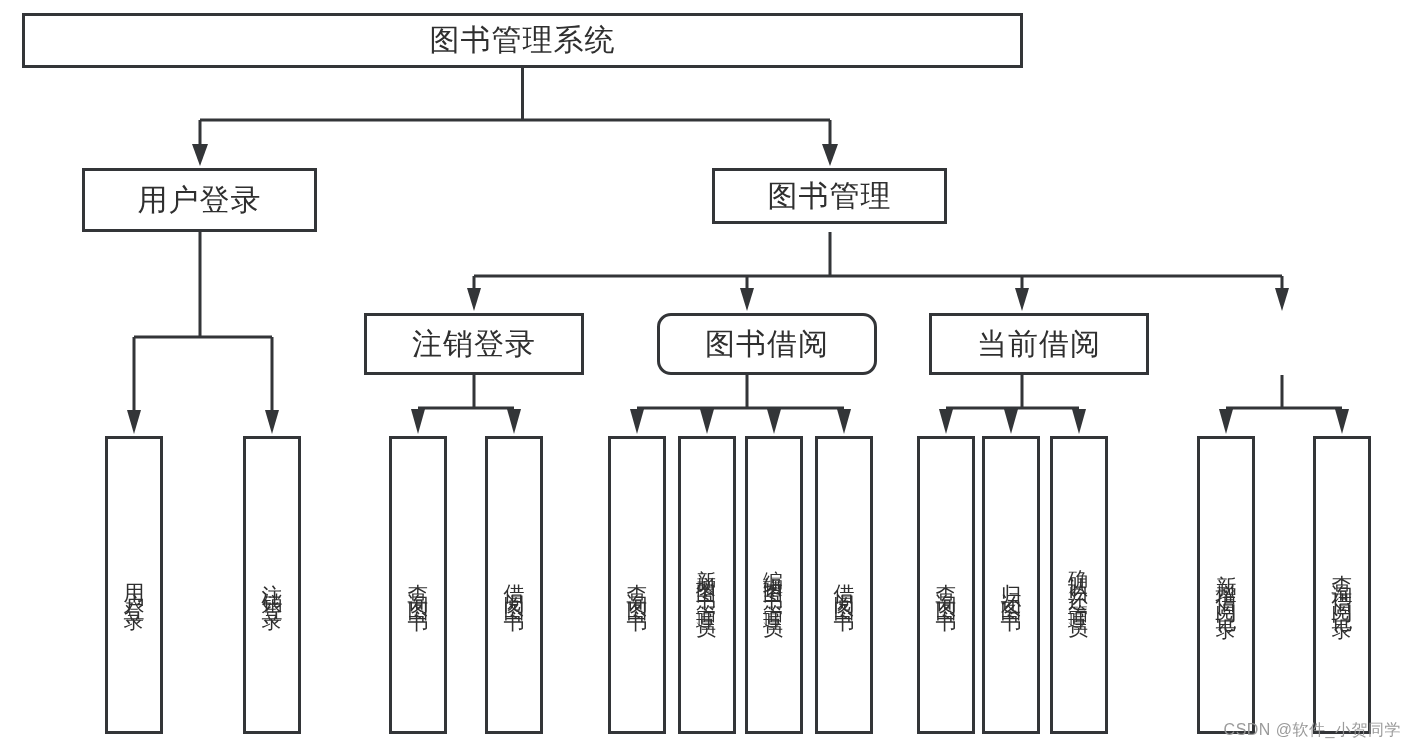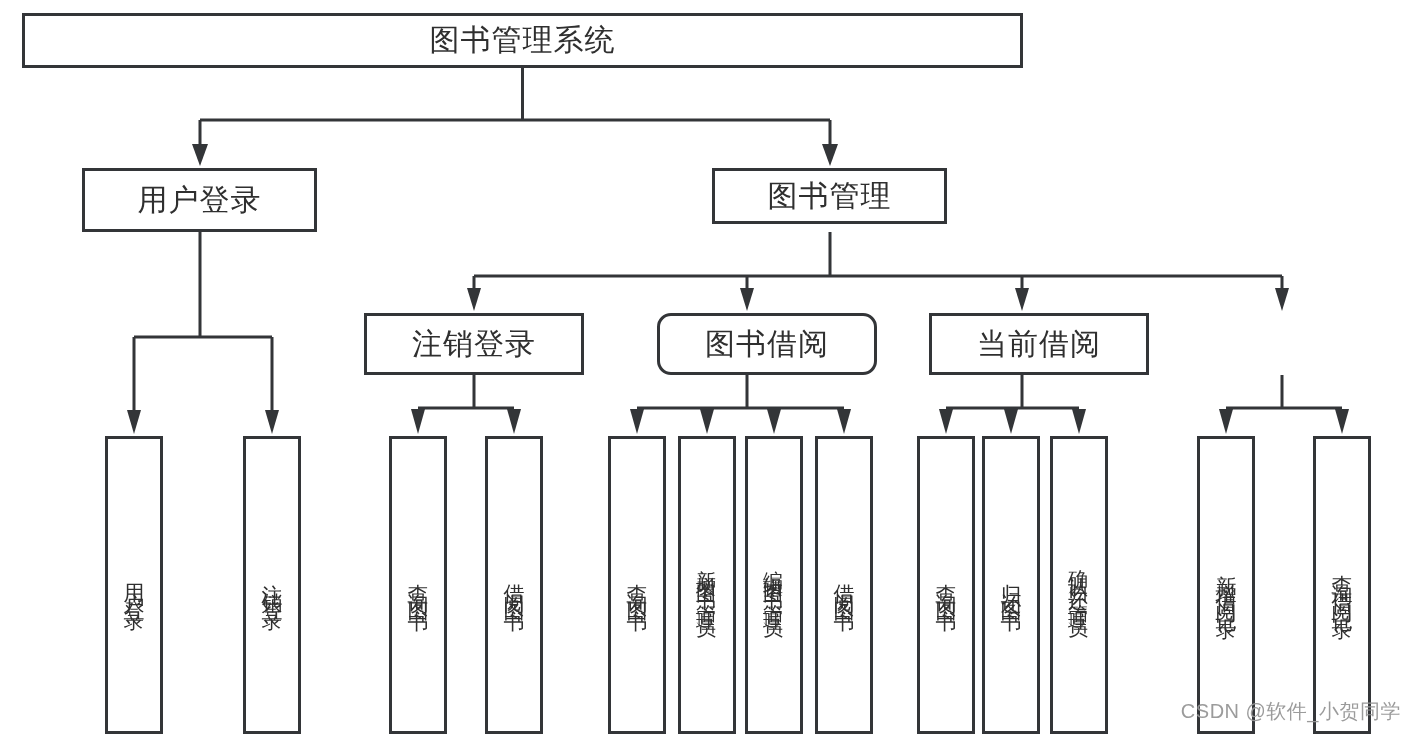--- a/index.html
+++ b/index.html
@@ -64,22 +64,22 @@
   .lf-6  { left: 745px; }
   .lf-7  { left: 815px; }
   .lf-8  { left: 917px; }
   .lf-9  { left: 982px; }
   .lf-10 { left: 1050px; }
   .lf-11 { left: 1197px; }
   .lf-12 { left: 1313px; }
   .watermark {
     position: absolute;
     right: 4px;
-    bottom: 22px;
-    font-size: 20px;
+    bottom: 6px;
+    font-size: 16px;
     color: rgba(150, 150, 150, 0.95);
     letter-spacing: 0.5px;
     pointer-events: none;
   }
 </style>
 </head>
 <body>
 
 <div class="canvas">
 

